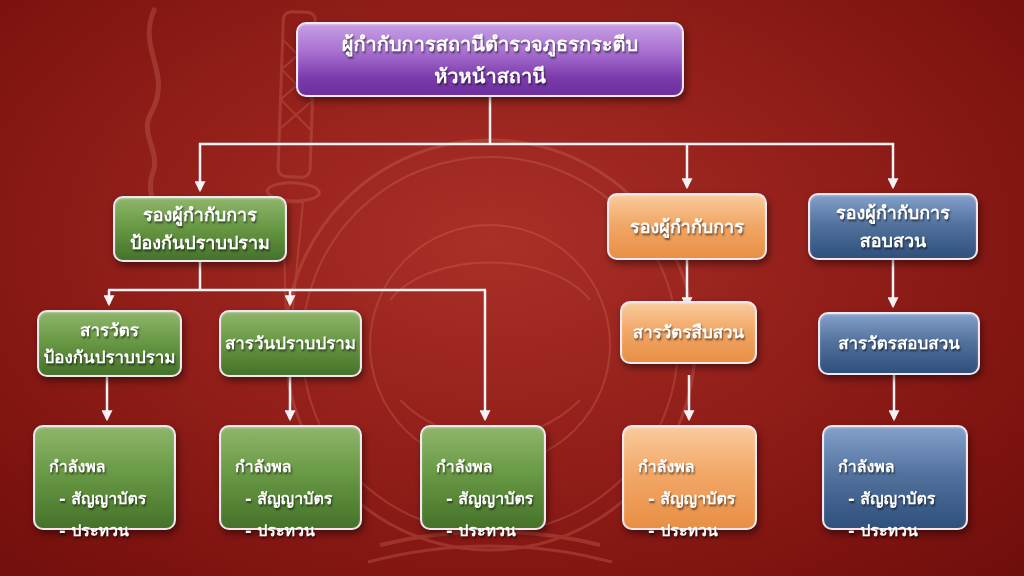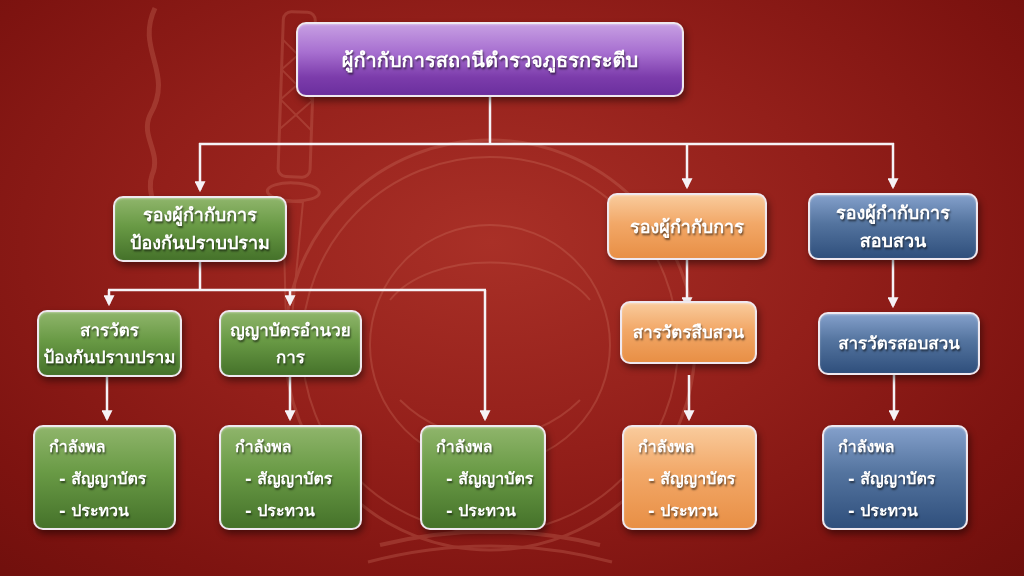--- a/index.html
+++ b/index.html
@@ -36,21 +36,21 @@
   .insp1{left:37px; top:310px;width:145px;height:67px;font-size:17px;}
   .insp2{left:219px;top:310px;width:143px;height:67px;font-size:17px;}
   .insp3{left:620px;top:301px;width:137px;height:63px;font-size:17px;}
   .insp4{left:818px;top:312px;width:162px;height:63px;font-size:17px;}
   .pbox {height:105px;top:425px;font-size:16px;justify-content:flex-start;text-align:left;}
   .p1{left:33px;width:143px;}
   .p2{left:219px;width:143px;}
   .p3{left:420px;width:126px;}
   .p4{left:622px;width:135px;}
   .p5{left:822px;width:146px;}
-  .ptitle{margin:8px 0 0 14px;}
+  .ptitle{margin:28px 0 0 14px;}
   .pitem {margin:7px 0 0 24px;}
 </style>
 </head>
 <body>
 
 <div class="canvas">
 
   <svg class="layer" viewBox="0 0 1024 576" aria-hidden="true">
     <g stroke="#cf7663" fill="none" stroke-width="3" opacity="0.30">
       <circle cx="490" cy="345" r="205"></circle>
@@ -95,40 +95,41 @@
       <line x1="687" y1="260" x2="687" y2="306" marker-end="url(#arrow)"></line>
       <line x1="689" y1="375" x2="689" y2="419" marker-end="url(#arrow)"></line>
 
       <line x1="893" y1="260" x2="893" y2="306" marker-end="url(#arrow)"></line>
       <line x1="894" y1="375" x2="894" y2="419" marker-end="url(#arrow)"></line>
     </g>
   </svg>
 
   <div class="box purple root">
     <span>ผู้กำกับการสถานีตำรวจภูธรกระตีบ</span>
+    <span>หัวหน้าสถานี</span>
   </div>
 
   <div class="box green dep1">
     <span>รองผู้กำกับการ</span>
     <span>ป้องกันปราบปราม</span>
   </div>
   <div class="box orange dep2">
     <span>รองผู้กำกับการ</span>
   </div>
   <div class="box blue dep3">
     <span>รองผู้กำกับการ</span>
     <span>สอบสวน</span>
   </div>
 
   <div class="box green insp1">
     <span>สารวัตร</span>
     <span>ป้องกันปราบปราม</span>
   </div>
   <div class="box green insp2">
-    <span>ญญาบัตรอำนวยการ</span>
+    <span>สารวันปราบปราม</span>
   </div>
   <div class="box orange insp3">
     <span>สารวัตรสืบสวน</span>
   </div>
   <div class="box blue insp4">
     <span>สารวัตรสอบสวน</span>
   </div>
 
   <div class="box green pbox p1">
     <span class="ptitle">กำลังพล</span>

